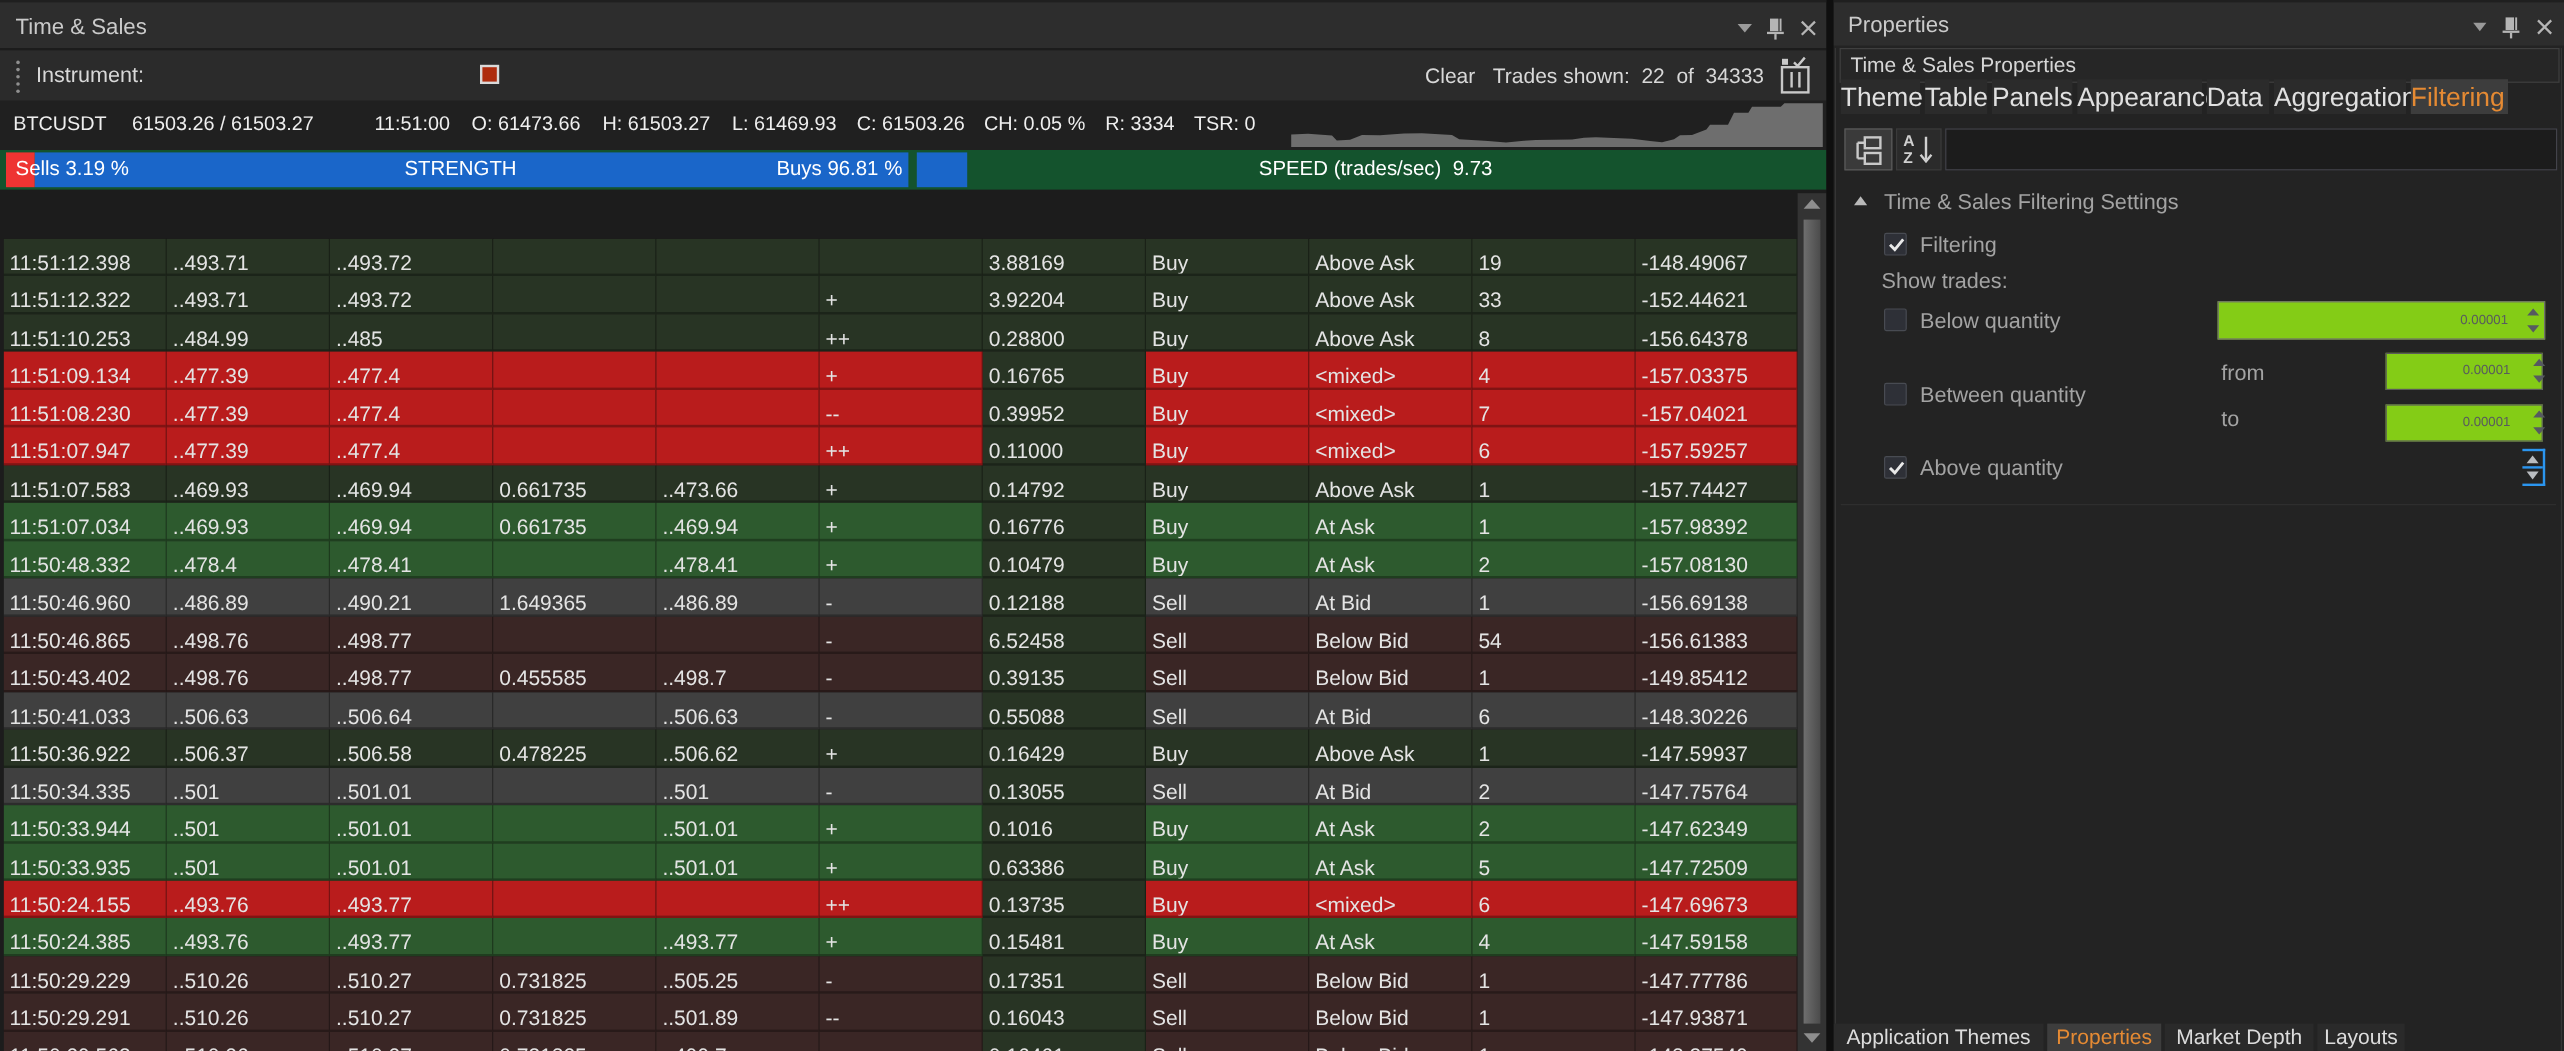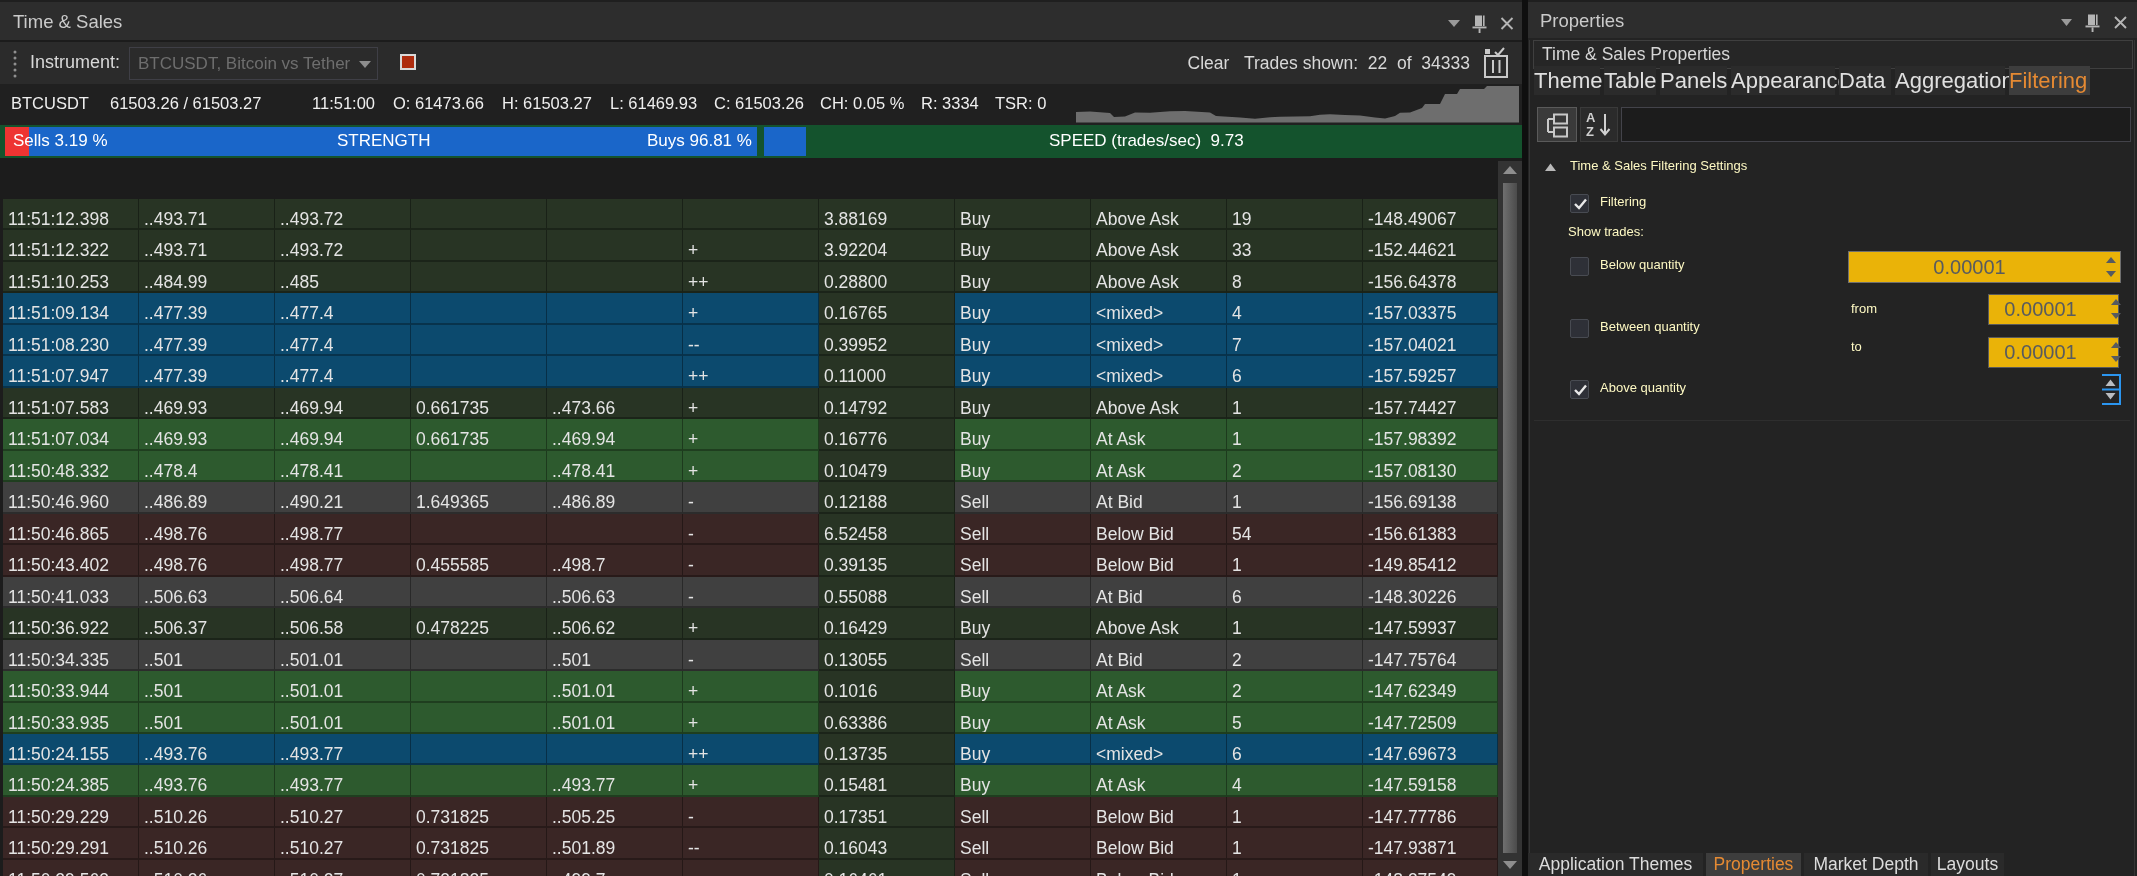--- a/index.html
+++ b/index.html
@@ -19,43 +19,43 @@
 #strow .seg{position:absolute;top:2px;height:29px}
 #strow .txt{position:absolute;top:6px;color:#fff;white-space:pre}
 
 #thead{position:absolute;left:3px;top:161px;width:1495px;height:38px;background:linear-gradient(#3a3a3a,#272727);display:grid;grid-template-columns:repeat(10,136px) 135px;font-size:17px;color:#d4d4d4}
 #thead .c{border-right:2px solid #191919;line-height:34px;padding-left:5px;padding-top:2px;border-bottom:none}
 #tbody{position:absolute;left:3px;top:199px;width:1495px;height:677px;overflow:hidden}
 .tr{display:grid;grid-template-columns:repeat(10,136px) 135px;height:31.476px;font-size:17.5px}
 .c{padding-left:5px;padding-top:7px;line-height:26.7px;border-right:1px solid rgba(0,0,0,0.35);border-bottom:2px solid rgba(0,0,0,0.30);overflow:hidden;white-space:nowrap}
 .aa .c{background:#283424}
 .ask .c{background:#2d5a2e}
-.mx .c{background:#0c4a6e}
+.mx .c{background:#b91c1c}
 .bid .c{background:#404040}
 .bb .c{background:#3a2625}
 .tr .c.q{background:#283424}
 
 #sbar{position:absolute;left:1498px;top:161px;width:24px;height:715px;background:#333333}
 #sthumb{position:absolute;left:5px;top:22px;width:14px;height:670px;background:linear-gradient(90deg,#6f6f6f,#4b4b4b)}
 
 #rp{position:absolute;left:1528px;top:0;width:609px;height:876px;background:#232323;overflow:hidden}
 #rpborder{position:absolute;left:1px;top:40px;width:606px;height:836px;border-left:1px solid #353535;border-right:1px solid #353535;pointer-events:none}
 #rtitle{position:absolute;left:0;top:0;width:609px;height:38px;background:#2d2d2d;border-top:2px solid #1f1f1f}
 #rtitle .t{position:absolute;left:12px;top:8px;font-size:18.5px;color:#cacaca}
 #rhead{position:absolute;left:5px;top:40px;width:600px;height:29px;background:#262626;border:1px solid #3f3f3f;font-size:17.5px;color:#d6d6d6;line-height:27px;padding-left:8px}
 .tab{position:absolute;top:66px;height:29px;background:#2b2b2b;font-size:22px;color:#e0e0e0;text-align:left;line-height:29px}
 .tab.sel{background:#3d3d3d;color:#e58a33}
 .btab{position:absolute;top:853px;height:23px;background:#2a2a2a;font-size:17.5px;color:#dcdcdc;text-align:center;line-height:23px}
 .btab.sel{background:#3d3d3d;color:#e58a33}
 #tbtn1{position:absolute;left:9px;top:107px;width:40px;height:35px;background:#3a3a3a;border:1px solid #5a5a5a}
 #tbtn2{position:absolute;left:52px;top:107px;width:38px;height:35px;background:#2b2b2b;border:1px solid #3a3a3a}
 #search{position:absolute;left:93px;top:107px;width:510px;height:35px;background:#1c1c1c;border:1px solid #43434a}
 .cb{position:absolute;width:19px;height:19px;background:#2e3037;border:1px solid #484b52;border-radius:2px}
-.plabel{position:absolute;font-size:13px;color:#fef9c3;white-space:pre}
-.dinput{position:absolute;background:#eab308;font-size:20px;color:#585b5f;text-align:center}
+.plabel{position:absolute;font-size:18px;color:#a3a3a3;white-space:pre}
+.dinput{position:absolute;background:#84cc16;font-size:11px;color:#585b5f;text-align:right}
 #ainput{position:absolute;left:320px;top:374px;width:254px;height:31px;border:2px solid #2b95ef;background:#191919;font-size:17.5px;color:#e8e8e8;text-align:right;line-height:27px;padding-right:9px}
 #aspin{position:absolute;left:574px;top:374px;width:19px;height:31px;border:2px solid #2b95ef;border-left:none}
 #psep{position:absolute;left:6px;top:420px;width:596px;height:1px;background:#2e2e2e}
 svg{position:absolute;overflow:visible}
 </style></head>
 <body>
 <div id="lp">
   <div id="ltitle">
       <div class="t">Time &amp; Sales</div>
     <svg width="80" height="40" style="left:1443px;top:0">
@@ -75,25 +75,20 @@
     <svg width="10" height="30" style="left:12px;top:7px">
       <g fill="#909090">
           <circle cx="3" cy="3" r="1.5"></circle>
           <circle cx="3" cy="9" r="1.5"></circle>
           <circle cx="3" cy="15" r="1.5"></circle>
           <circle cx="3" cy="21" r="1.5"></circle>
           <circle cx="3" cy="27" r="1.5"></circle>
         </g>
     </svg>
     <div class="lbl">Instrument:</div>
-    <div id="combo">BTCUSDT, Bitcoin vs Tether
-      <svg width="16" height="10" style="left:228px;top:12px">
-          <path d="M1 1 L13 1 L7 8 Z" fill="#8d8d8d"></path>
-        </svg>
-    </div>
     <div id="rbtn">
         <i></i>
       </div>
     <div id="rtext">Clear&nbsp;&nbsp;&nbsp;Trades shown:&nbsp;&nbsp;22&nbsp;&nbsp;of&nbsp;&nbsp;34333</div>
     <svg width="30" height="34" style="left:1482px;top:4px">
       <rect x="3" y="10" width="22" height="21" fill="none" stroke="#c9c9c9" stroke-width="2"></rect>
       <path d="M11 14 L11 27 M17.5 14 L17.5 27" stroke="#c9c9c9" stroke-width="2" fill="none"></path>
       <rect x="3" y="3" width="5" height="5" fill="#c9c9c9"></rect>
       <path d="M13 6 L16 9 L22 2" stroke="#c9c9c9" stroke-width="2" fill="none"></path>
     </svg>

